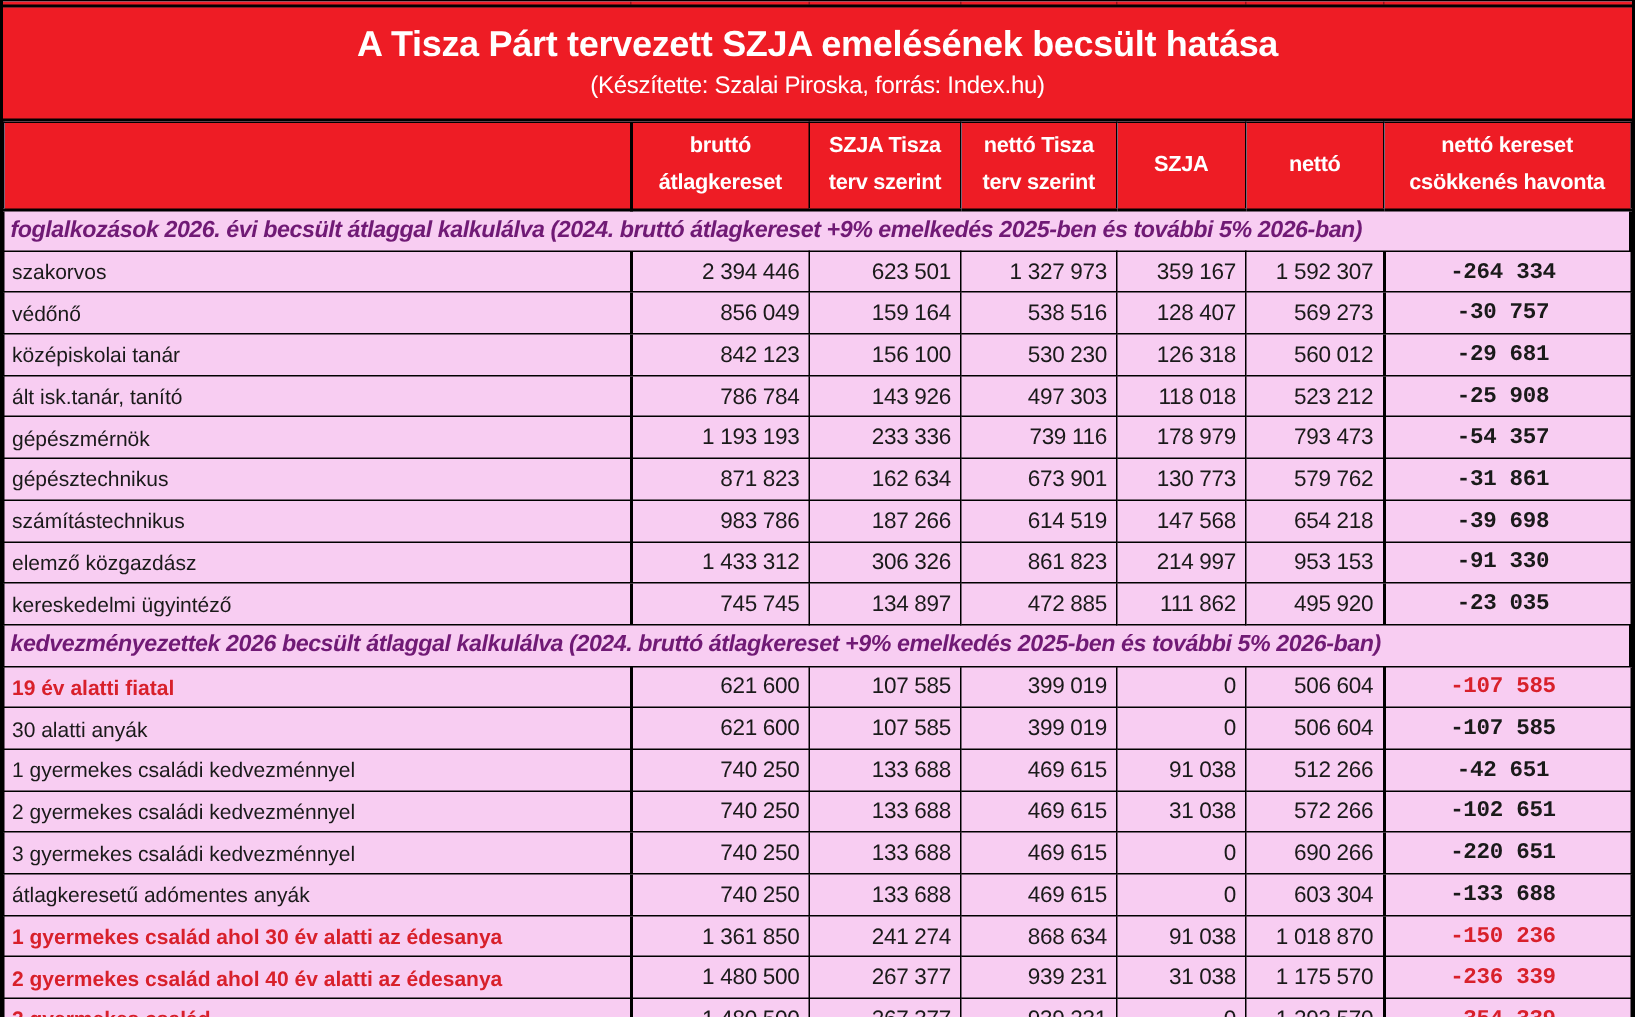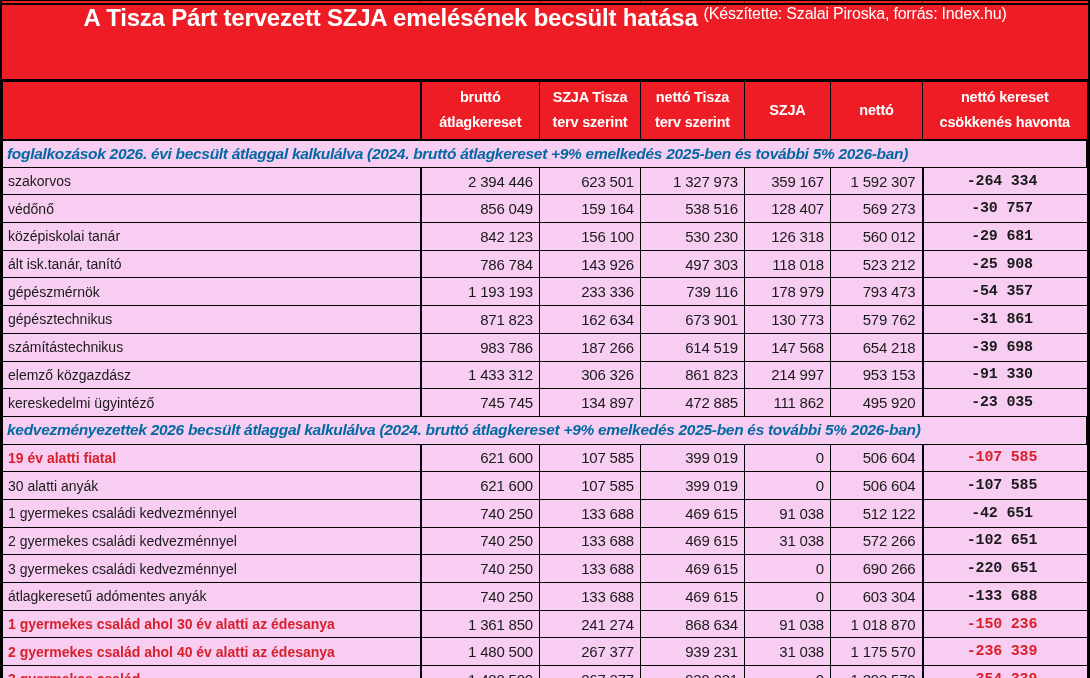--- a/index.html
+++ b/index.html
@@ -33,21 +33,21 @@
   .top-strip .tick{
     position:absolute;top:0;bottom:0;width:1px;background:rgba(0,0,0,.35);
   }
   .title-block{
     background:var(--red);
     color:var(--header_text);
     text-align:center;
     border-bottom:2px solid var(--grid);
     flex:0 0 auto;
     height:76px;
-    display:flex;flex-direction:row;justify-content:center;
+    display:flex;flex-direction:column;justify-content:center;
     gap:6px;
     letter-spacing:-0.2px;
   }
   .title-block .t1{font-size:24px;font-weight:bold;line-height:1.1;}
   .title-block .t2{font-size:16px;font-weight:normal;line-height:1.1;}
 
   table{
     border-collapse:collapse;
     table-layout:fixed;
     width:100%;
@@ -80,21 +80,21 @@
   }
   td.diff{
     text-align:center;font-weight:bold;
     border-left:2px solid var(--grid);
     letter-spacing:-0.2px;
     font-family:Liberation Mono, monospace;
   }
   td:first-child{border-right-width:2px;}
   tr.section td{
     font-weight:bold;font-style:italic;
-    font-size:15.5px;color:#0369a1;
+    font-size:15.5px;color:#701a75;
     padding-left:4px;letter-spacing:-0.3px;
     border-bottom-width:1.5px;border-top-width:1.5px;
   }
   tr.hl td.label, tr.hl td.diff{color:var(--hl);}
   tr.hl td.label{font-weight:bold;}
 </style>
 </head>
 <body>
 
 <div class="frame">
@@ -268,21 +268,21 @@
     <td class="num">506 604</td>
     <td class="num diff">-107 585</td>
   </tr>
 
   <tr>
     <td class="label">1 gyermekes családi kedvezménnyel</td>
     <td class="num">740 250</td>
     <td class="num">133 688</td>
     <td class="num">469 615</td>
     <td class="num">91 038</td>
-    <td class="num">512 122</td>
+    <td class="num">512 266</td>
     <td class="num diff">-42 651</td>
   </tr>
 
   <tr>
     <td class="label">2 gyermekes családi kedvezménnyel</td>
     <td class="num">740 250</td>
     <td class="num">133 688</td>
     <td class="num">469 615</td>
     <td class="num">31 038</td>
     <td class="num">572 266</td>

